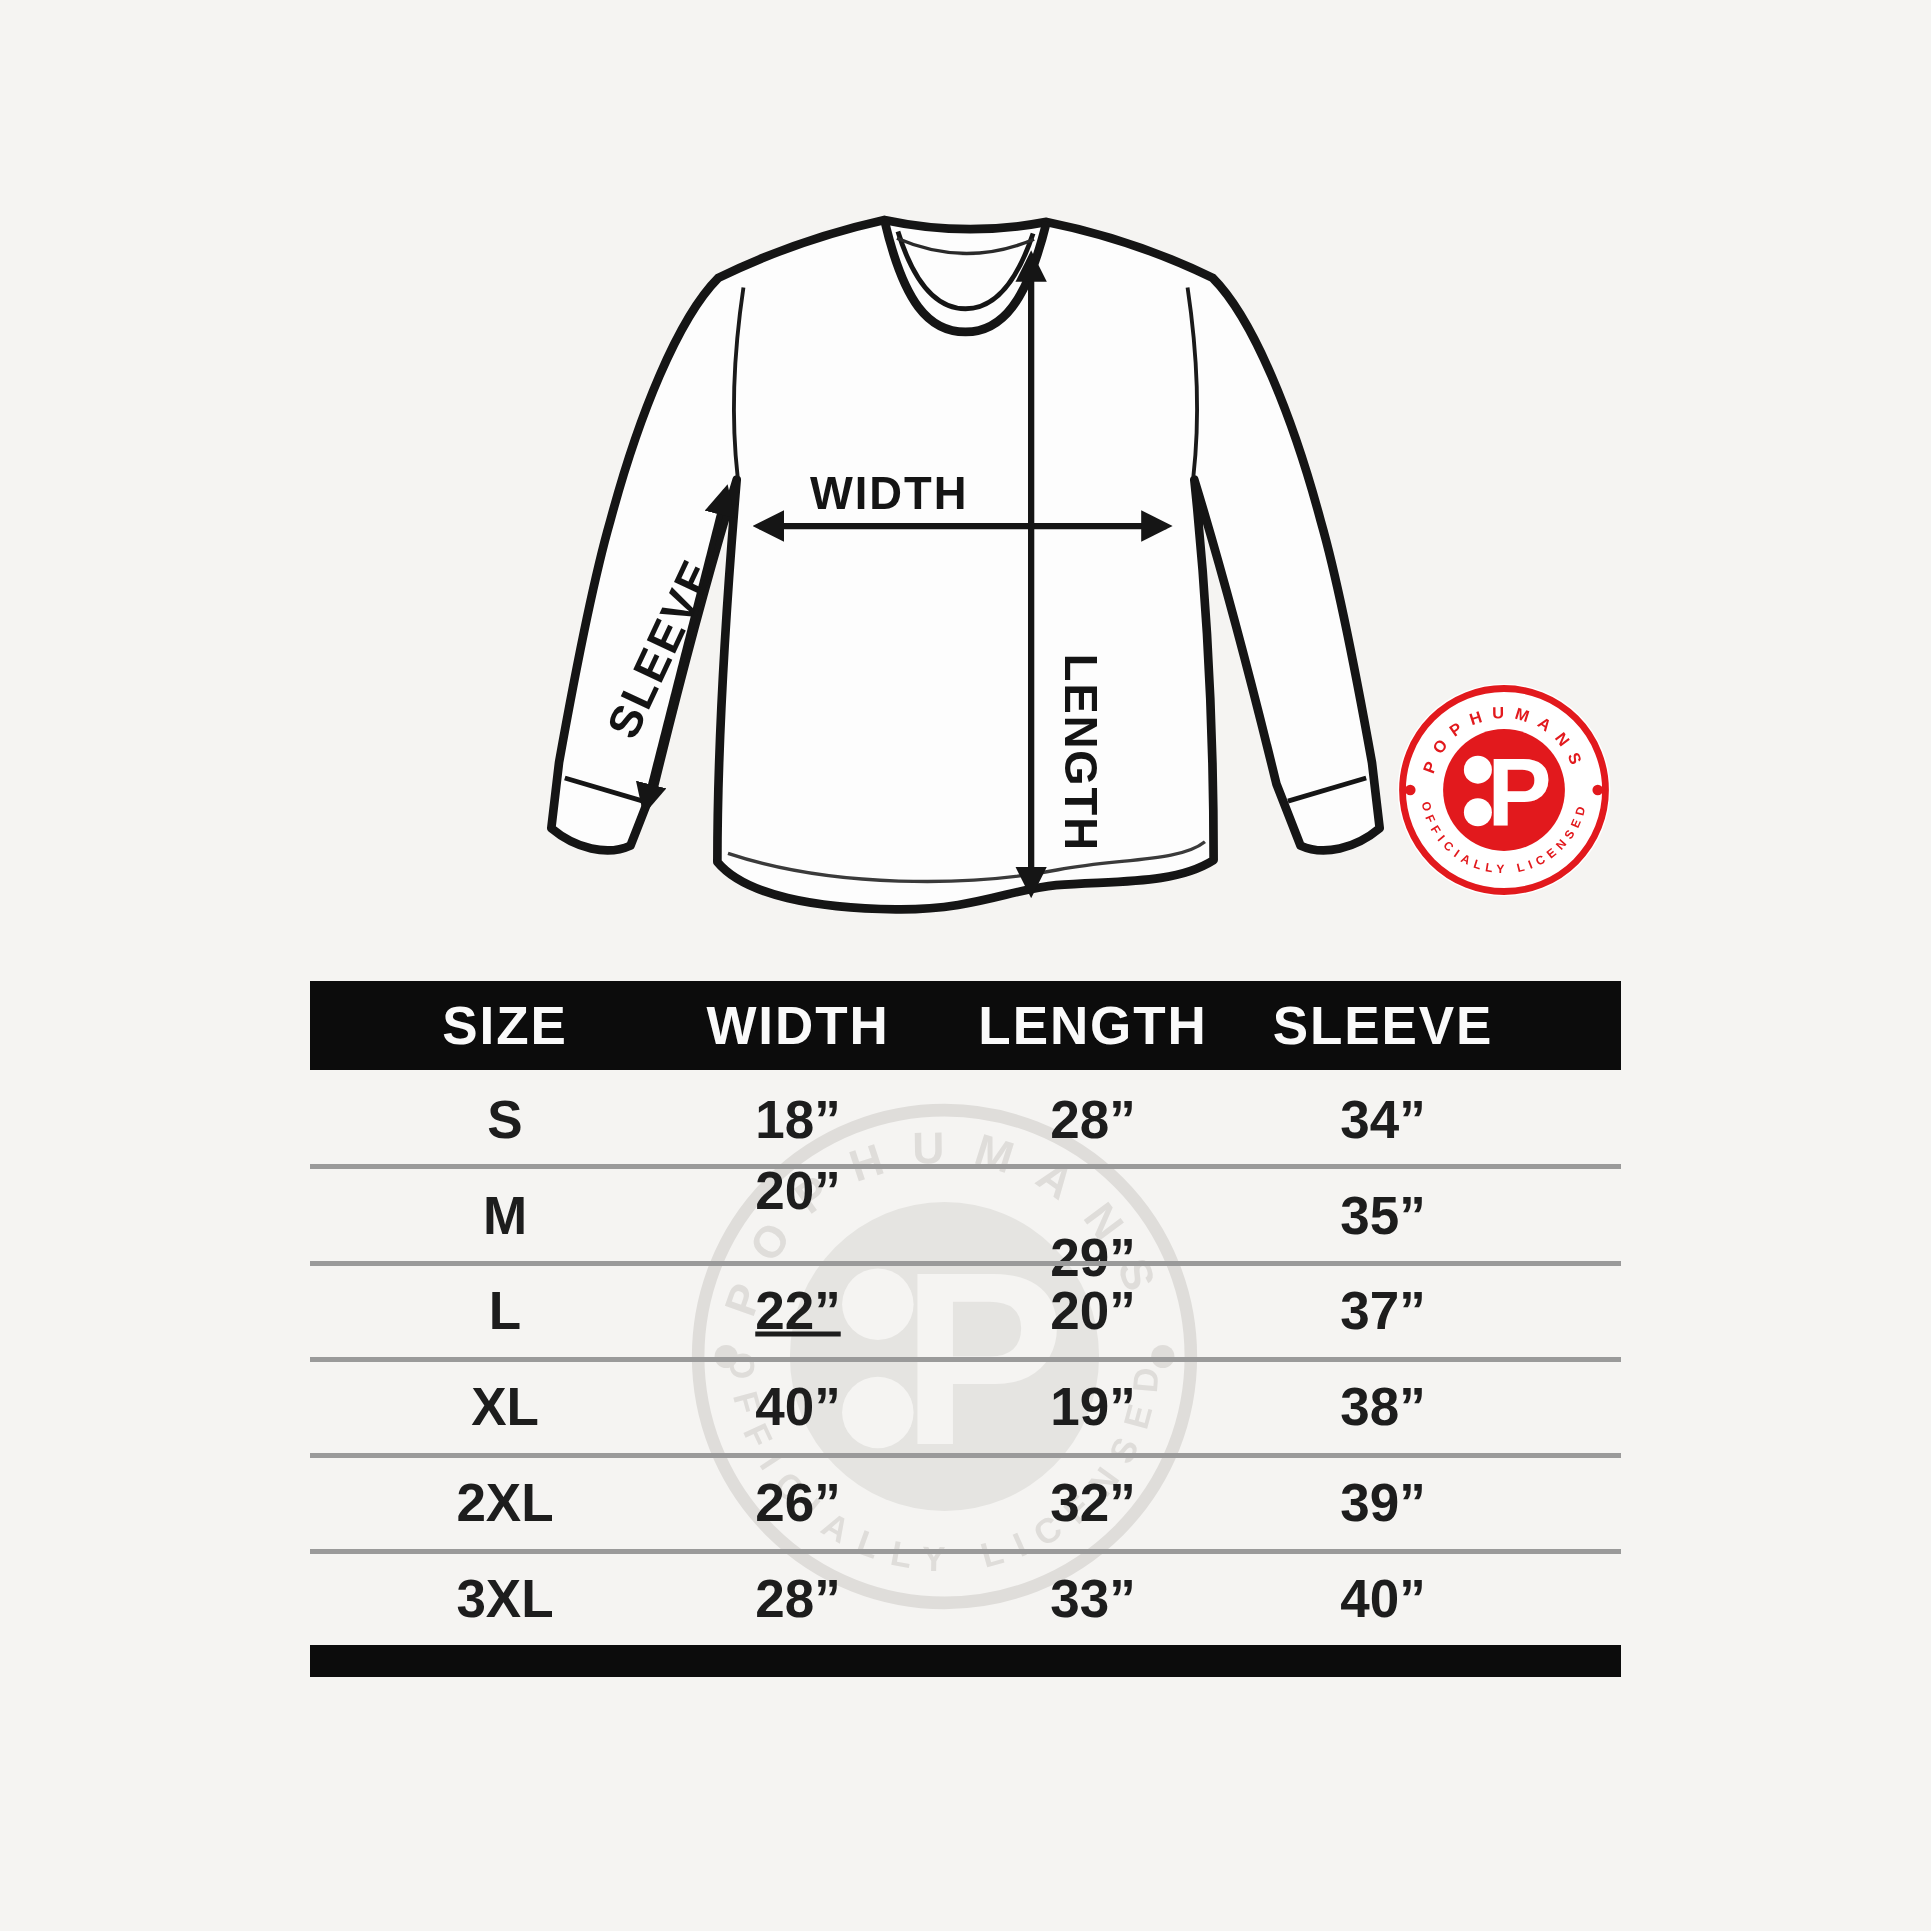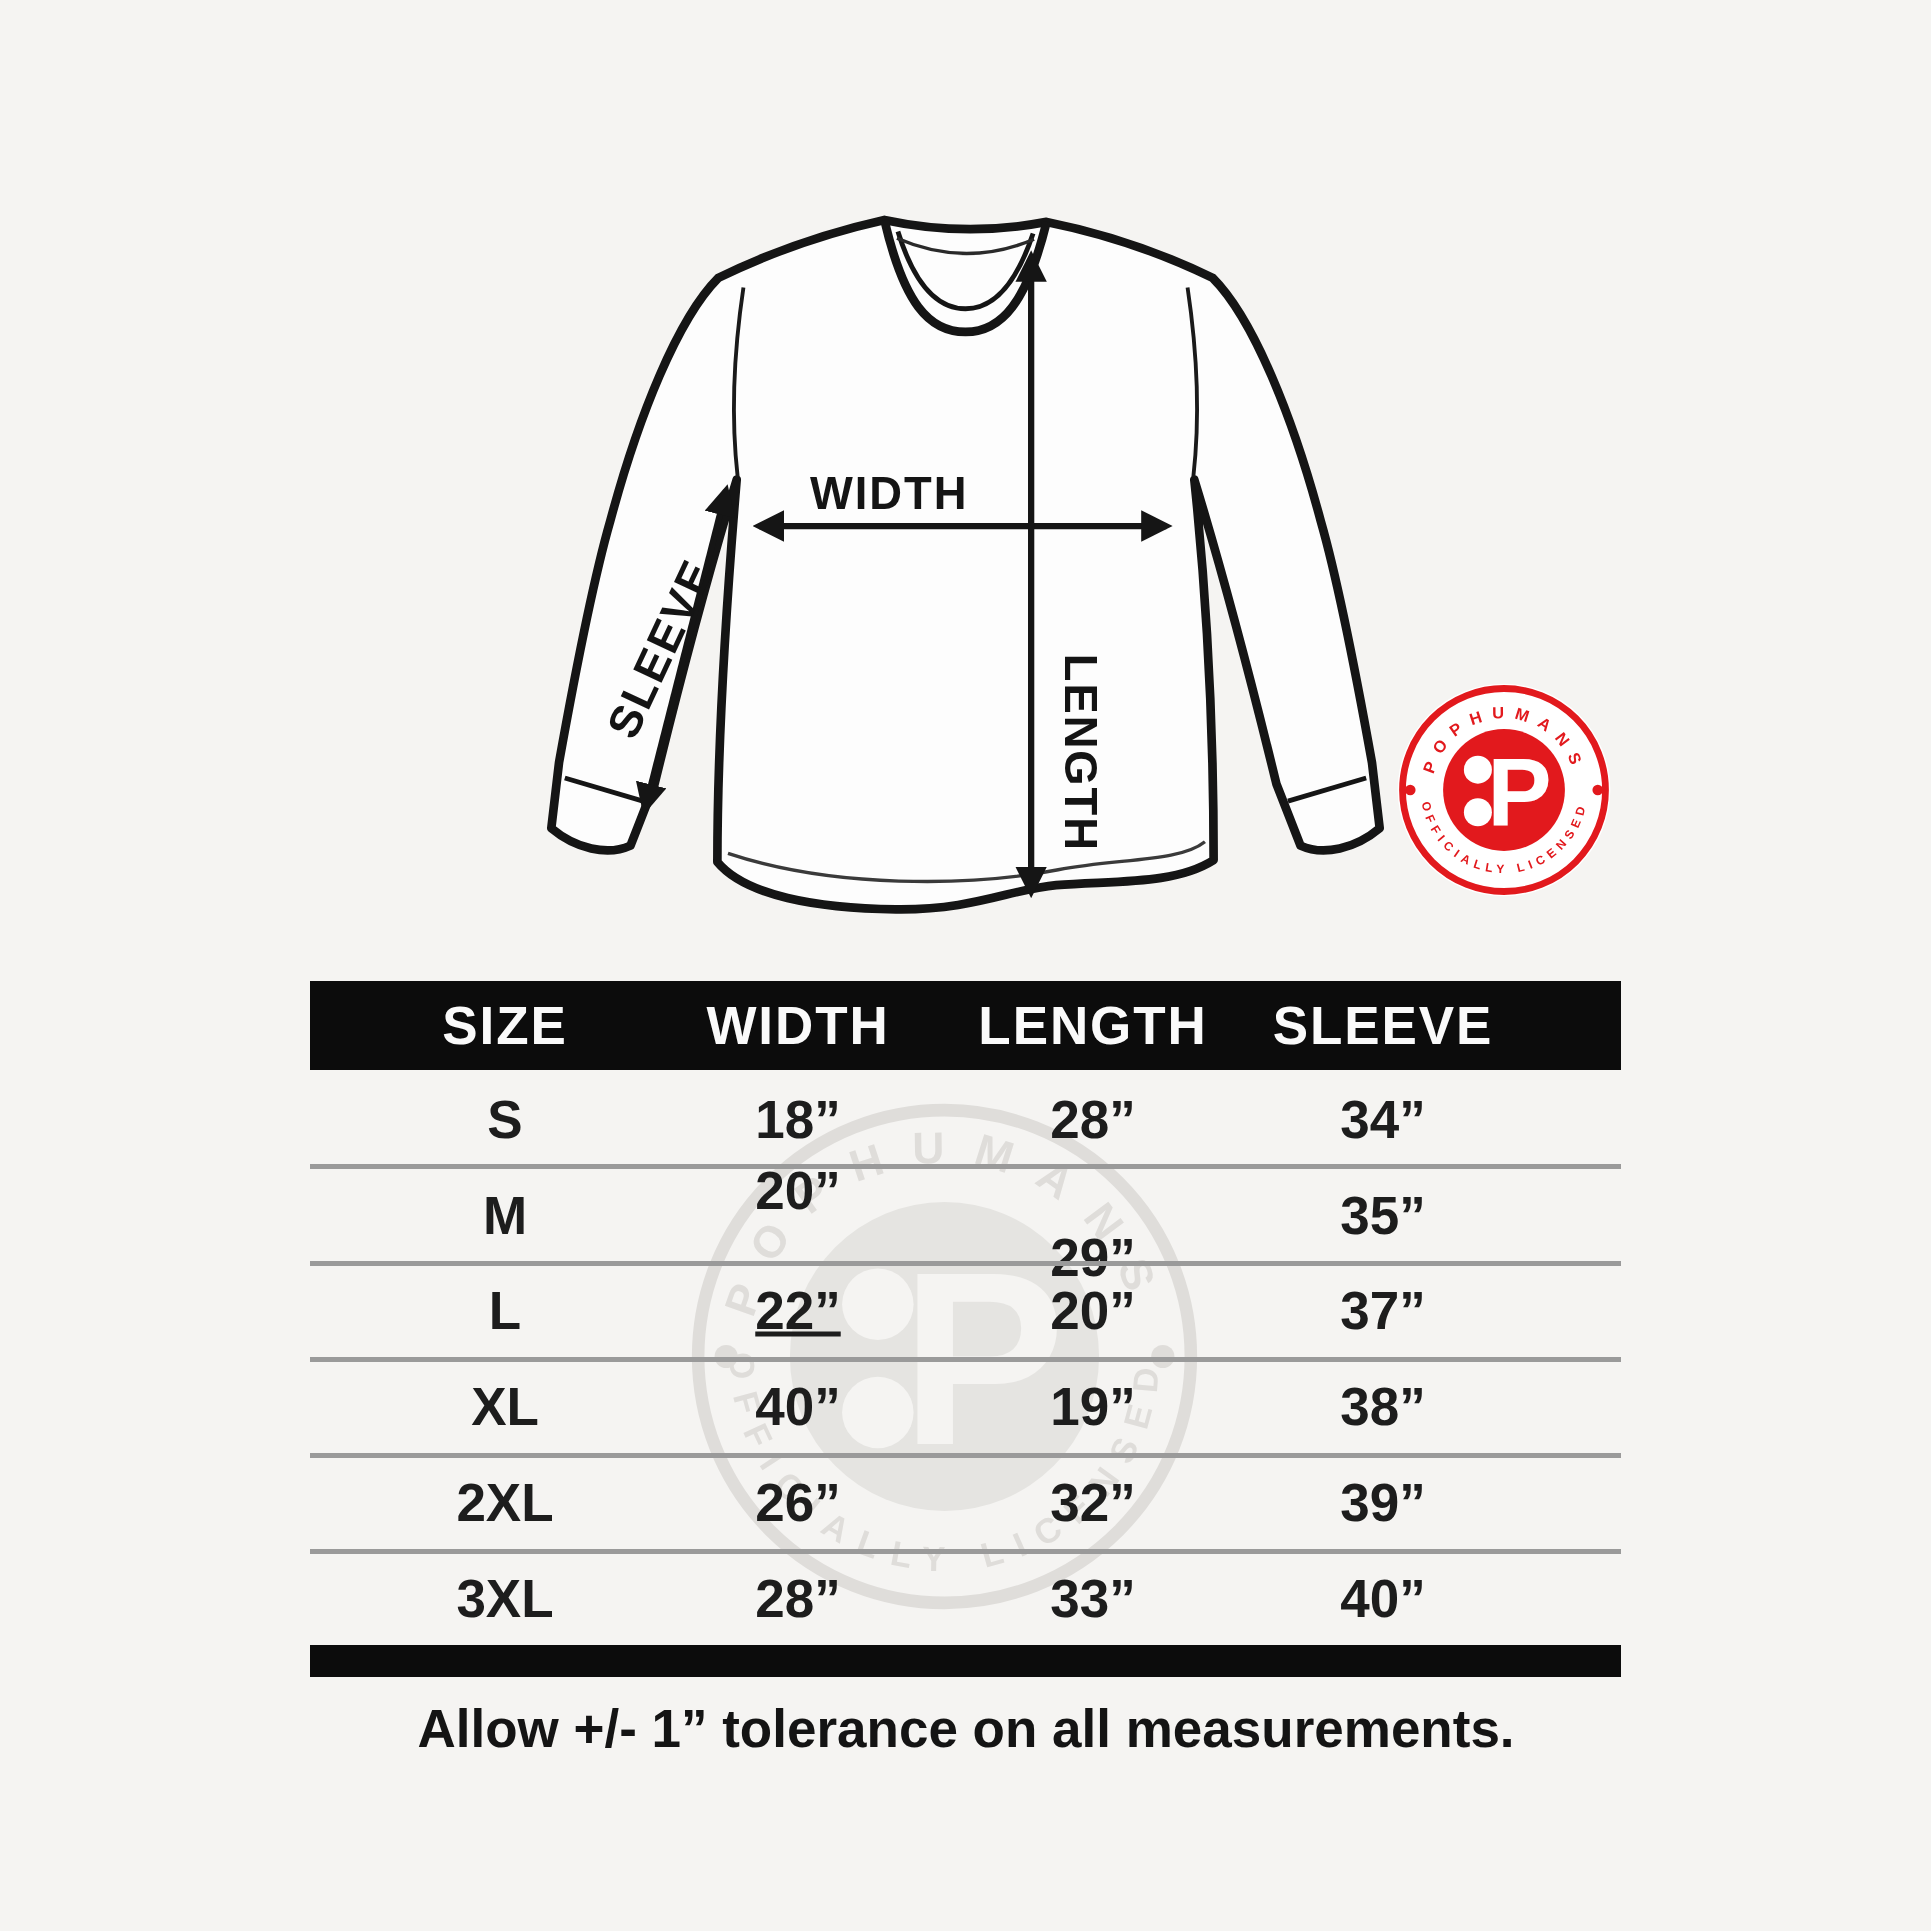--- a/index.html
+++ b/index.html
@@ -169,15 +169,14 @@
   <span class="cell" style="left:1383px;top:1502px;">39”</span>
   <div class="sep" style="top:1549px;"></div>
 
   <span class="cell" style="left:505px;top:1598px;">3XL</span>
   <span class="cell" style="left:798px;top:1598px;">28”</span>
   <span class="cell" style="left:1093px;top:1598px;">33”</span>
   <span class="cell" style="left:1383px;top:1598px;text-align:center;">40”</span>
 
   <div class="bar footer"></div>
 
-  <div class="note">Allow +/- 1” tolerance on all measurements.</div>
 </div>
 
 
 </body></html>

